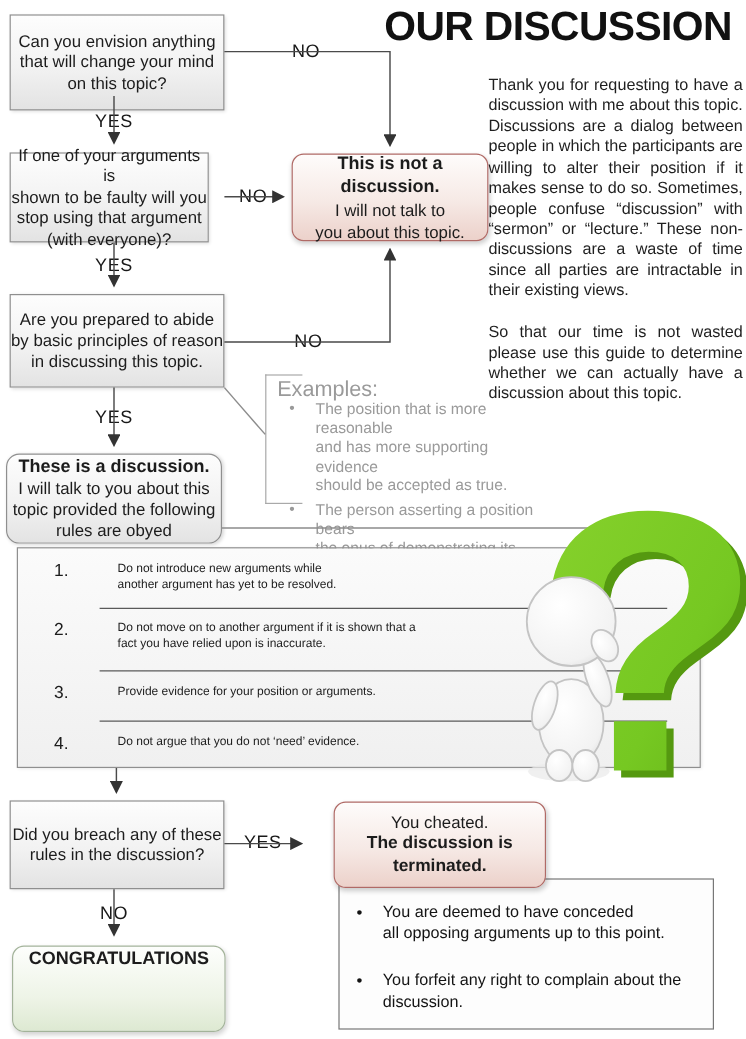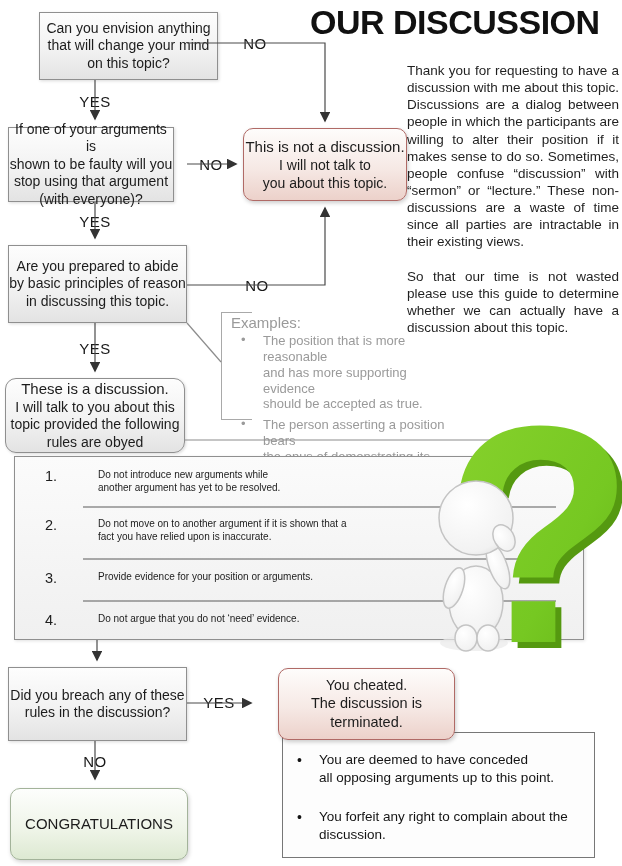--- a/index.html
+++ b/index.html
@@ -23,44 +23,44 @@
     background:linear-gradient(180deg,#fefcfb 0%,#f6e9e5 55%,#ecd1ca 100%);
     box-shadow:1px 2px 4px rgba(0,0,0,.2);
     display:flex; flex-direction:column; align-items:center; justify-content:center;
     text-align:center; font-size:14px; line-height:1.3; white-space:pre-line;
   }
   .greenbox {
     position:absolute; box-sizing:border-box;
     border:1.5px solid #a3b39a; border-radius:10px;
     background:linear-gradient(180deg,#fdfefc 0%,#eef4e7 60%,#dde9d2 100%);
     box-shadow:1px 2px 4px rgba(0,0,0,.18);
-    display:flex; flex-direction:column; align-items:center; justify-content:center;
+    display:flex; flex-direction:column; align-items:center; 
     text-align:center; font-size:14px; line-height:1.3; white-space:pre-line;
   }
-  .bold-line { font-weight:normal; font-size:15px; }
+  .bold-line { font-weight:bold; font-size:15px; }
   
   .title {
-    position:absolute; left:310px; top:3px; width:310px; 
+    position:absolute; left:310px; top:3px; width:310px; text-align:center;
     font-size:34px; font-weight:bold; letter-spacing:-0.5px; white-space:nowrap; color:#111;
   }
   .intro { position:absolute; left:407px; top:62px; width:212px; font-size:13.5px;
     line-height:1.27; text-align:justify; color:#1f1f1f; }
   .intro p { margin:0 0 17px 0; }
   
   .flowlabel {
     position:absolute; transform:translate(-50%,-50%);
     background:#ffffff; padding:0 4px; font-size:15px; color:#181818; letter-spacing:.5px;
   }
   
   .connectors { position:absolute; left:0; top:0; z-index:3; pointer-events:none; }
   .boxlayer { z-index:2; }
   
   .ex-bracket { position:absolute; left:221px; top:312px; width:30px; height:106px;
     border-left:1.5px solid #a9a9a9; border-top:1.5px solid #a9a9a9; border-bottom:1.5px solid #a9a9a9; }
-  .ex-heading { position:absolute; left:231px; top:314px; font-size:15px; color:#9a9a9a; }
+  .ex-heading { position:absolute; left:231px; top:314px; font-size:18px; color:#9a9a9a; }
   .ex-list { position:absolute; left:233px; top:333px; width:222px; margin:0; padding:0;
     list-style:none; font-size:13px; line-height:1.22; color:#9a9a9a; }
   .ex-list li { position:relative; padding-left:30px; margin-bottom:5px; white-space:pre-line; }
   .ex-list .dot { position:absolute; left:8px; top:-1px; }
   
   .rules {
     position:absolute; left:14px; top:456px; width:570px; height:184px; box-sizing:border-box;
     border:1.5px solid #8f8f8f; background:linear-gradient(180deg,#fbfbfb 0%,#f0f0f0 100%);
     box-shadow:1px 1px 3px rgba(0,0,0,.12); z-index:2;
   }
@@ -82,21 +82,21 @@
 <body>
 
 <div class="stage">
 
   <div class="title">OUR DISCUSSION</div>
   <div class="intro">
     <p>Thank you for requesting to have a discussion with me about this topic. Discussions are a dialog between people in which the participants are willing to alter their position if it makes sense to do so. Sometimes, people confuse “discussion” with “sermon” or “lecture.” These non-discussions are a waste of time since all parties are intractable in their existing views.</p>
     <p>So that our time is not wasted please use this guide to determine whether we can actually have a discussion about this topic.</p>
   </div>
 
-  <div class="qbox boxlayer" style="left:8px; top:12px; width:179px; height:68px;margin-left:31px;">
+  <div class="qbox boxlayer" style="left:8px; top:12px; width:179px; height:80px;">
     <span>Can you envision anything
 that will change your mind
 on this topic?</span>
   </div>
 
   <div class="qbox boxlayer" style="left:8px; top:127px; width:166px; height:75px;">
     <span>If one of your arguments is
 shown to be faulty will you
 stop using that argument
 (with everyone)?</span>

